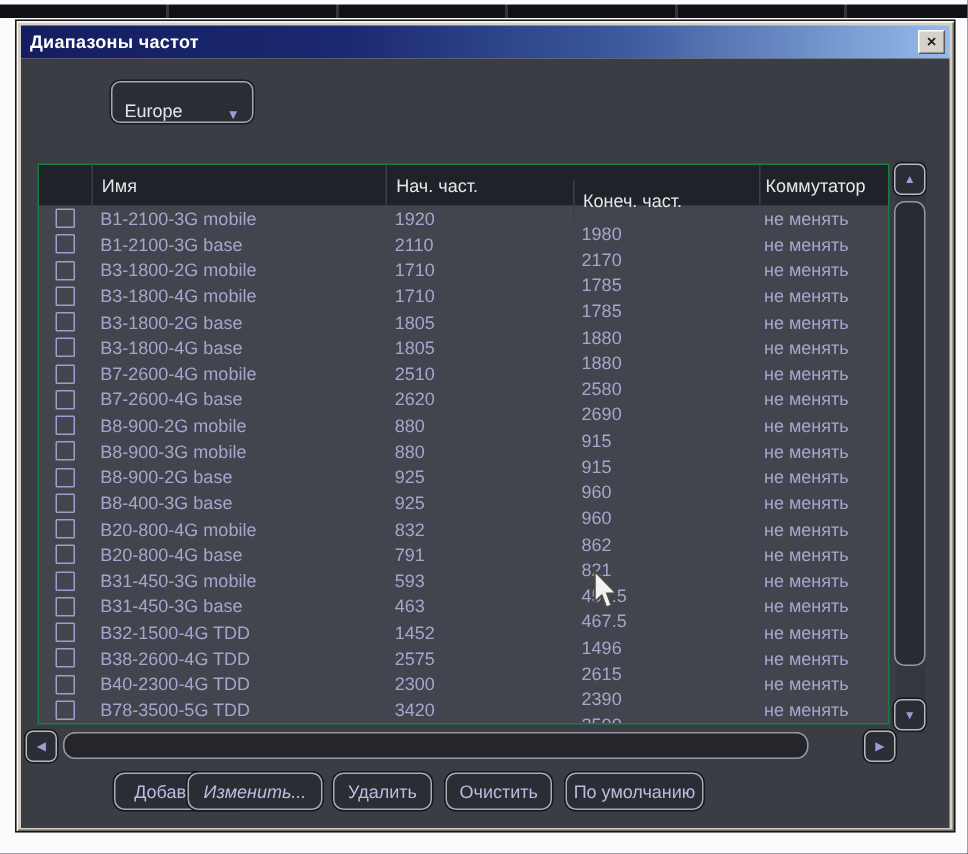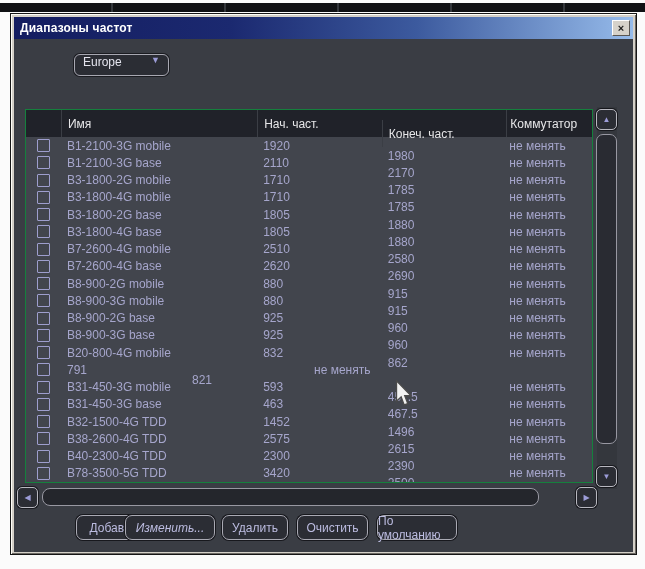--- a/index.html
+++ b/index.html
@@ -28,23 +28,23 @@
     width:18px; height:16px; background:#d6d2ca; color:#1c1c1c;
     border-top:1px solid #ffffff; border-left:1px solid #ffffff;
     border-right:1px solid #5a5753; border-bottom:1px solid #5a5753;
     font-size:11px; font-weight:bold; line-height:14px; text-align:center; cursor:default;
   }
   .dialog-body { position:relative; width:619px; height:513px; background:#3a3d44; }
 
   
   .region-label { position:absolute; left:14px; top:23px; color:#22c55e;margin-left:48px; }
   .region-select {
-    position:absolute; left:60px; top:15px; width:95px; height:22px;
+    position:absolute; left:60px; top:15px; width:95px; height:28px;
     background:#2b2d34; border:1px solid #a8a8b2; border-radius:6px;
-    box-shadow:0 0 0 1px #1a1b20; display:flex; align-items:flex-start;
+    box-shadow:0 0 0 1px #1a1b20; display:flex; align-items:flex-end;
     padding:0 8px; color:#e4e4ee;
   }
   .region-select .arrow { margin-left:auto; color:#9c9cd8; font-size:9px; }
 
   
   .table { position:absolute; left:11px; top:70px; width:568px; border:1px solid #15803d; }
   .thead { display:flex; height:27px; background:#202229; color:#e6e6e8; align-items:center; }
   .thead > div { height:100%; display:flex; align-items:center; border-left:1px solid #3b3e45; }
   .thead > div:first-child { border-left:none; }
   .tbody { height:345px; background:#42454d; overflow:hidden; }
@@ -85,21 +85,21 @@
   .action-btn {
     position:absolute; top:476px; height:25px; background:#2b2d34;
     border:1px solid #aaaab4; border-radius:7px; box-shadow:0 0 0 1px #17181d;
     color:#bcbce0; font-size:12px; font-family:"Liberation Sans",sans-serif;
     display:flex; align-items:center; justify-content:center; cursor:default;
   }
   .btn-add    { left:14px;  width:90px;margin-left:48px; }
   .btn-edit   { left:111px; width:90px;font-style:italic; }
   .btn-delete { left:208px; width:66px; }
   .btn-clear  { left:283px; width:71px; }
-  .btn-default{ left:363px; width:80px; }
+  .btn-default{ left:363px; width:92px; }
 
   
   .cursor { position:absolute; left:395px; top:380px; pointer-events:none; z-index:50; }
 </style>
 </head>
 <body>
 
 <div class="top-strip"></div>
 
 <div class="dialog">
@@ -220,38 +220,39 @@
             </div>
         <div class="c-name">B8-900-2G base</div>
         <div class="c-start">925</div>
         <div class="c-end">960</div>
         <div class="c-switch">не менять</div>
       </div>
           <div class="trow">
         <div class="c-check">
               <span class="checkbox"></span>
             </div>
-        <div class="c-name">B8-900-3G base</div>
+        <div class="c-name">B8-400-3G base</div>
         <div class="c-start">925</div>
         <div class="c-end">960</div>
         <div class="c-switch">не менять</div>
       </div>
           <div class="trow">
         <div class="c-check">
               <span class="checkbox"></span>
             </div>
         <div class="c-name">B20-800-4G mobile</div>
         <div class="c-start">832</div>
         <div class="c-end">862</div>
         <div class="c-switch">не менять</div>
       </div>
           <div class="trow">
         <div class="c-check">
               <span class="checkbox"></span>
             </div>
+        <div class="c-name">B20-800-4G base</div>
         <div class="c-start">791</div>
         <div class="c-end">821</div>
         <div class="c-switch">не менять</div>
       </div>
           <div class="trow">
         <div class="c-check">
               <span class="checkbox"></span>
             </div>
         <div class="c-name">B31-450-3G mobile</div>
         <div class="c-start">593</div>

